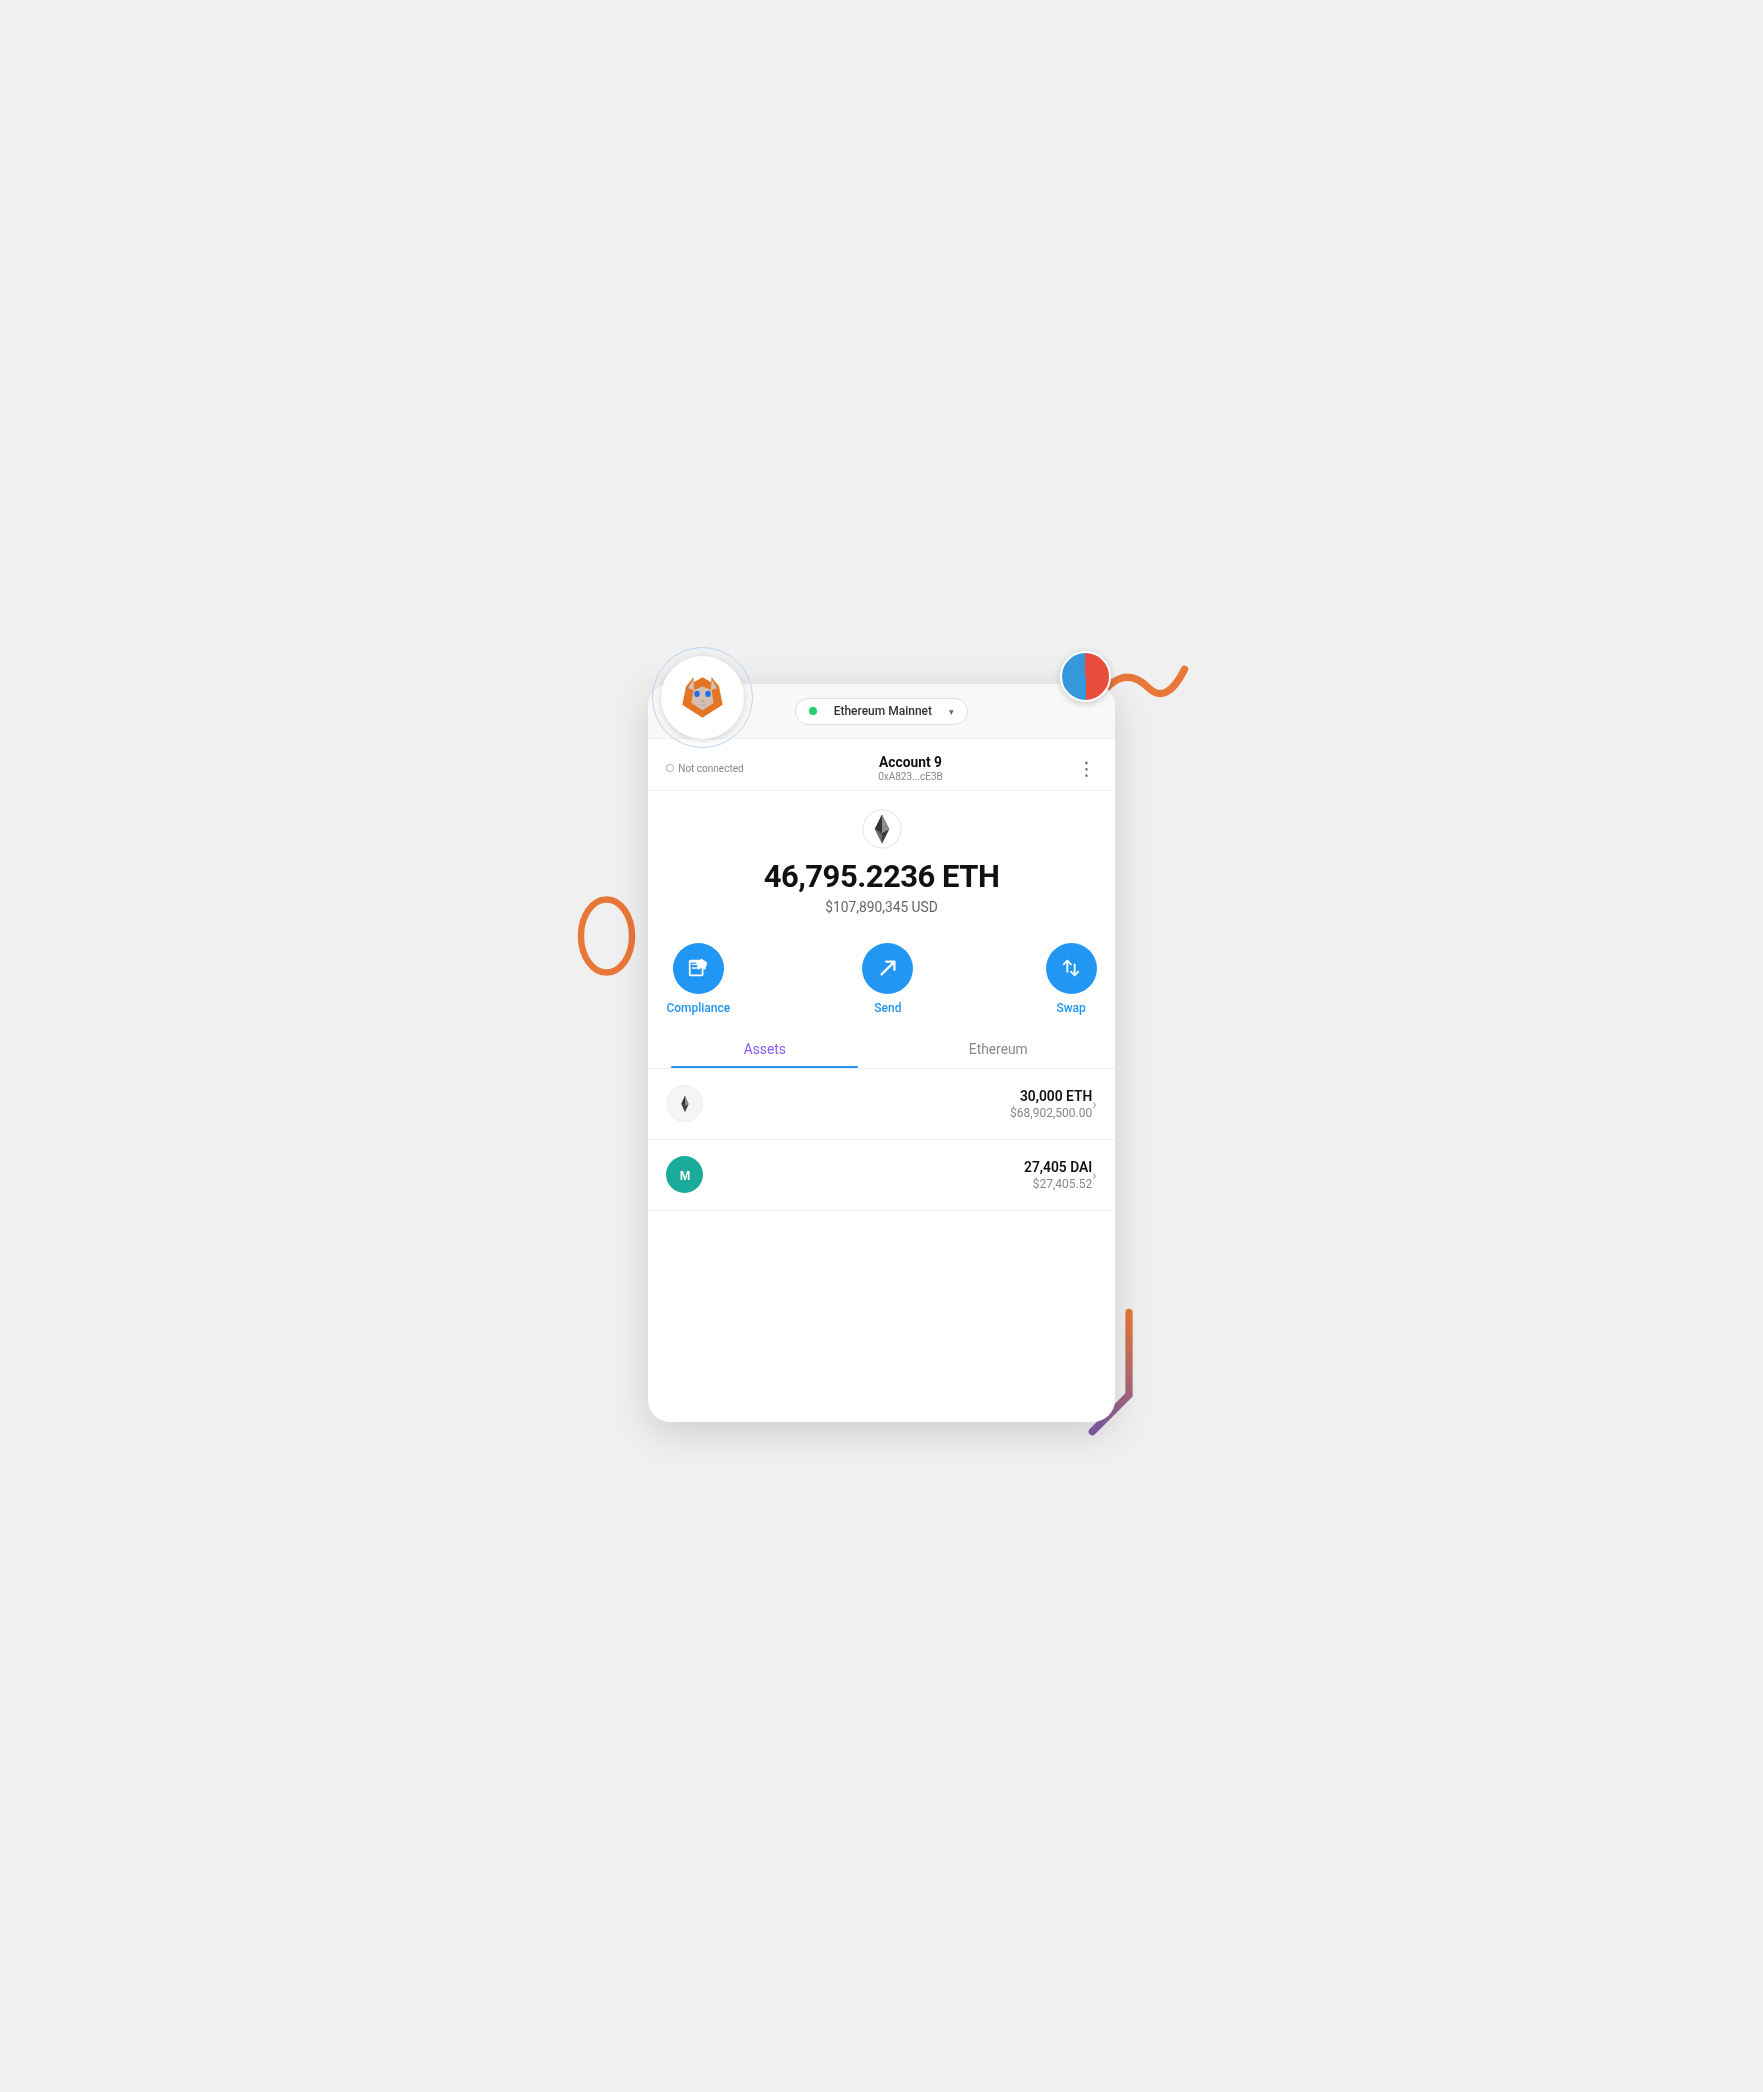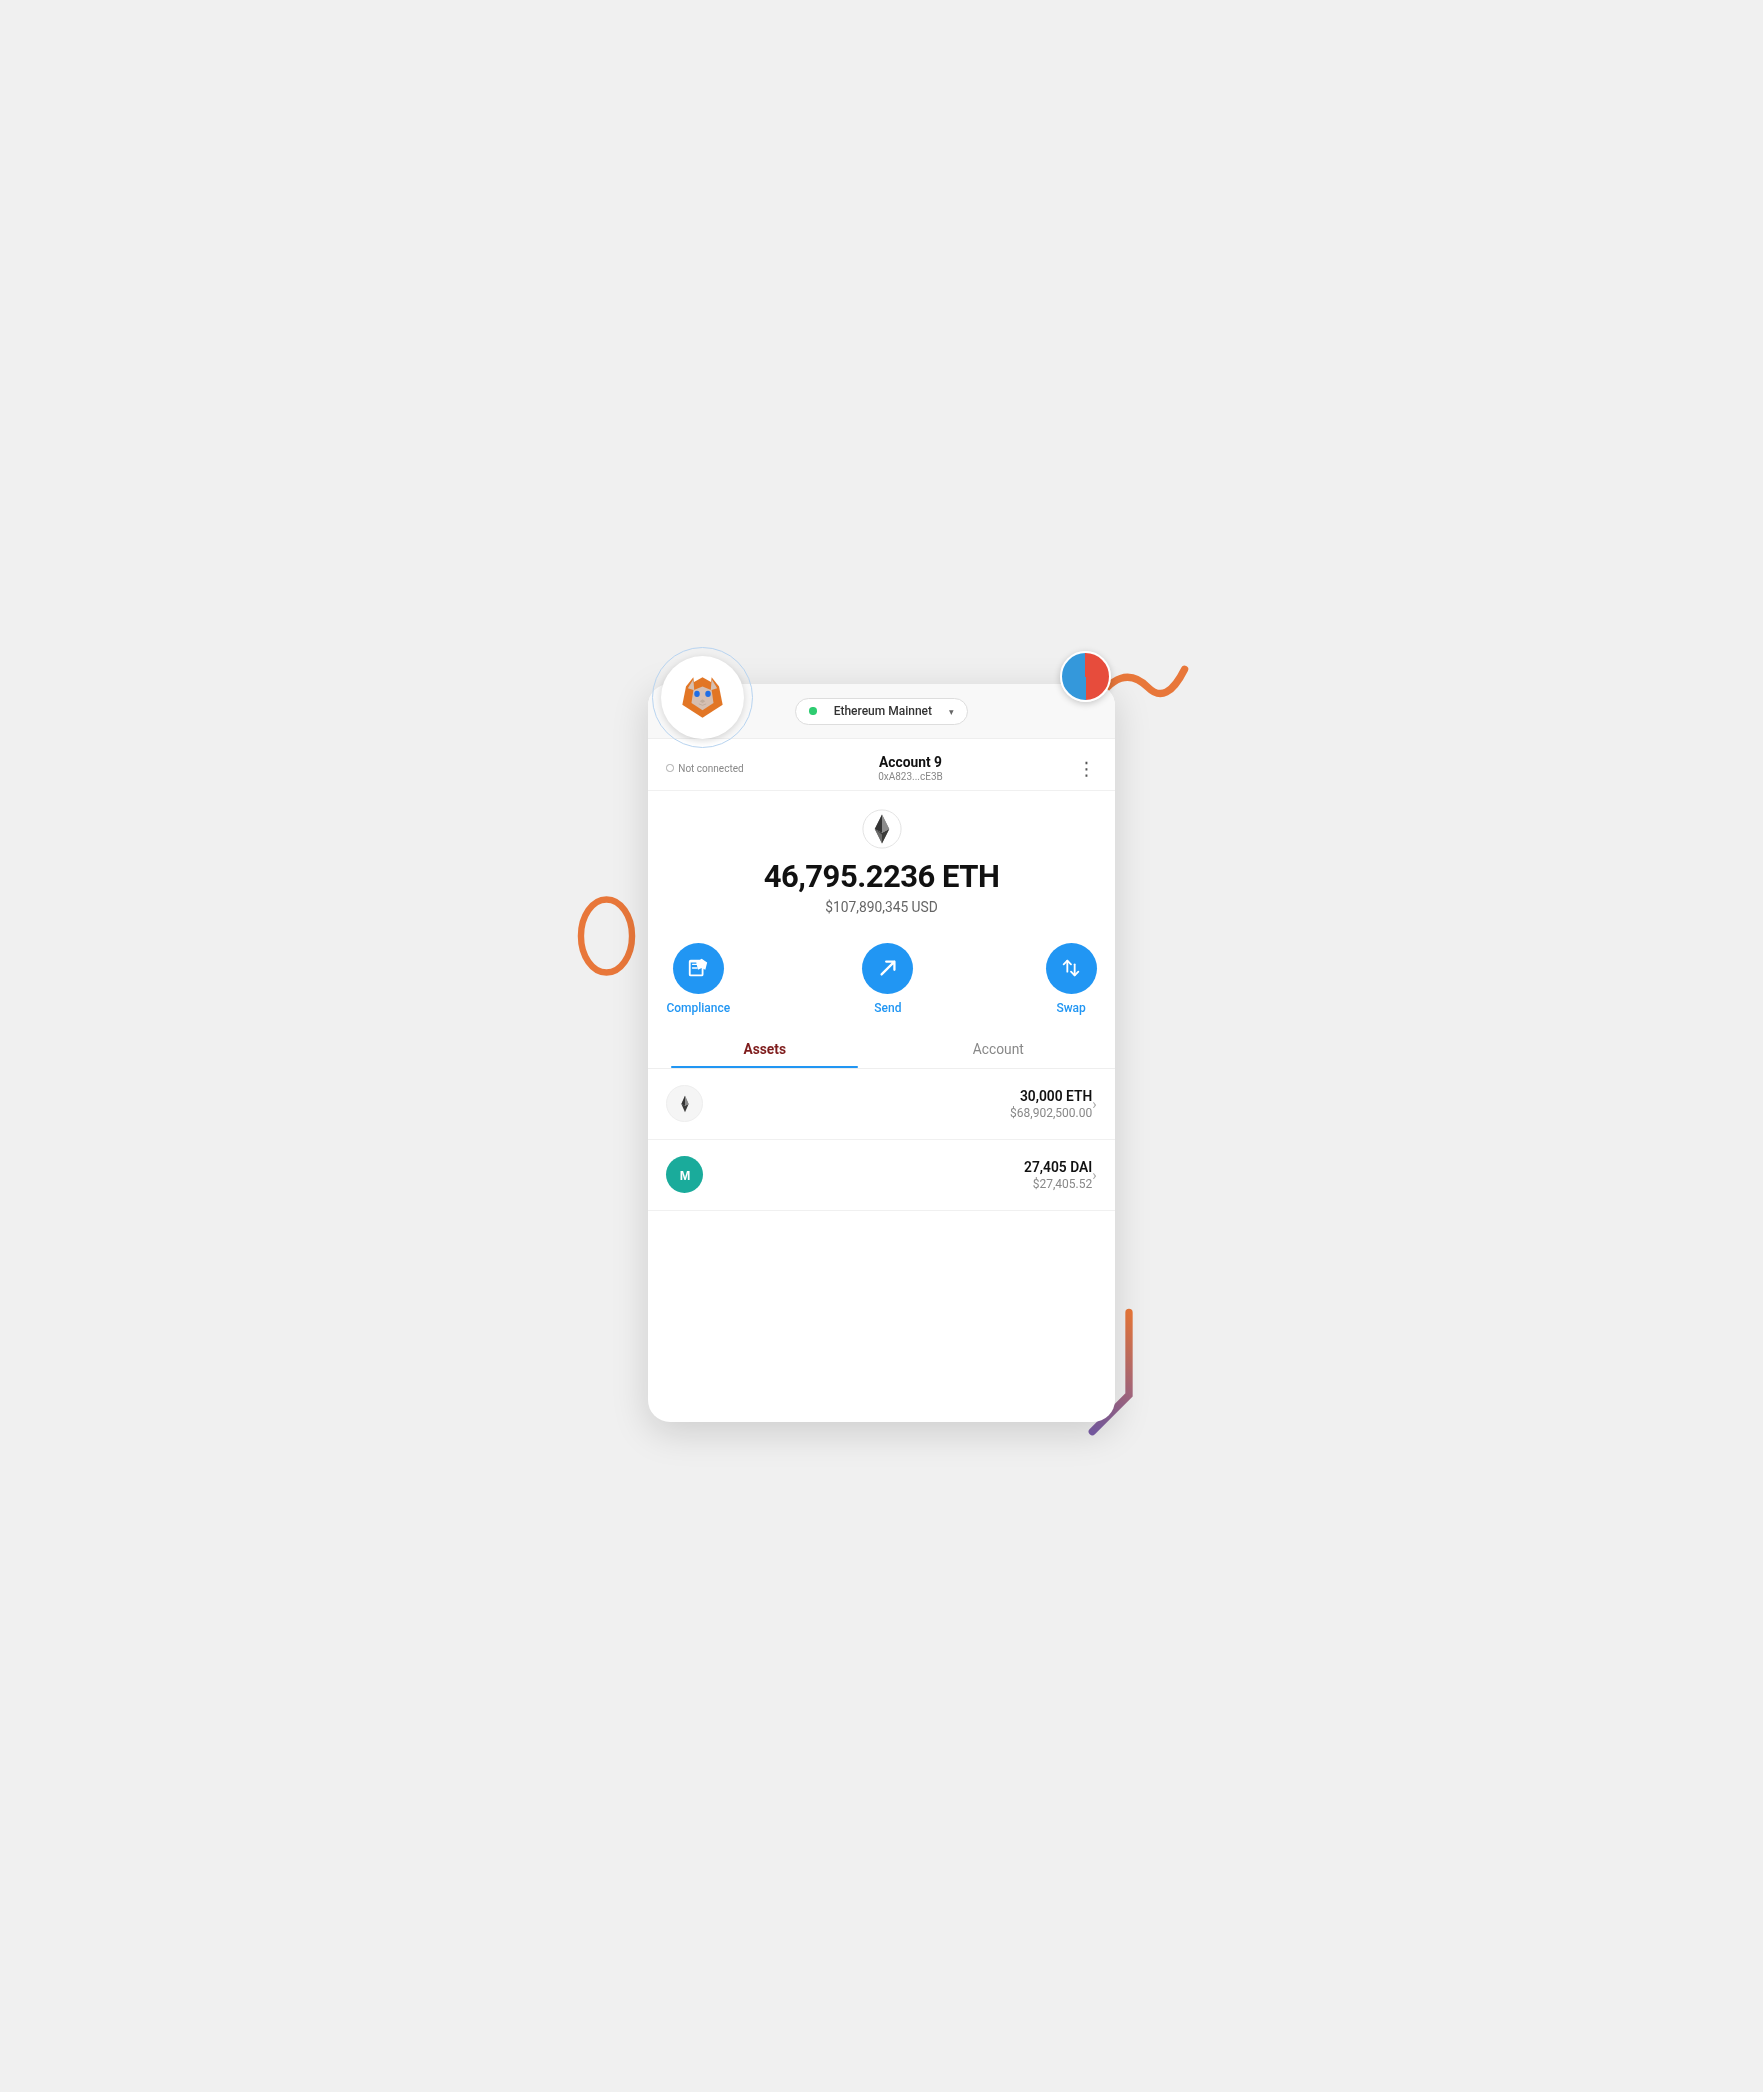--- a/index.html
+++ b/index.html
@@ -270,22 +270,22 @@
     .tab {
       flex: 1;
       text-align: center;
       padding: 11px 0;
       font-size: 13.8px;
       cursor: pointer;
       position: relative;
     }
 
     .tab.active {
-      color: #7f1d1d;
-      font-weight: 700;
+      color: #8b5cf6;
+      font-weight: 400;
     }
 
     .tab.active::after {
       content: '';
       position: absolute;
       bottom: 0;
       left: 10%;
       right: 10%;
       height: 1.8px;
       background: #2196F3;
@@ -483,21 +483,21 @@
         </div>
         <span class="action-label">Swap</span>
       </div>
     </div>
 
     <div class="tabs-row">
       <div class="tab active">
         <span>Assets</span>
       </div>
       <div class="tab inactive">
-        <span>Account</span>
+        <span>Ethereum</span>
       </div>
     </div>
 
     <div class="assets-list">
 
       <div class="asset-item">
         <div class="asset-icon eth-icon">
           <svg width="20" height="20" viewBox="0 0 44 44">
             <polygon points="22,4 30,22 22,26 14,22" fill="#8C8C8C"></polygon>
             <polygon points="22,26 30,22 22,40 14,22" fill="#3C3C3B"></polygon>

